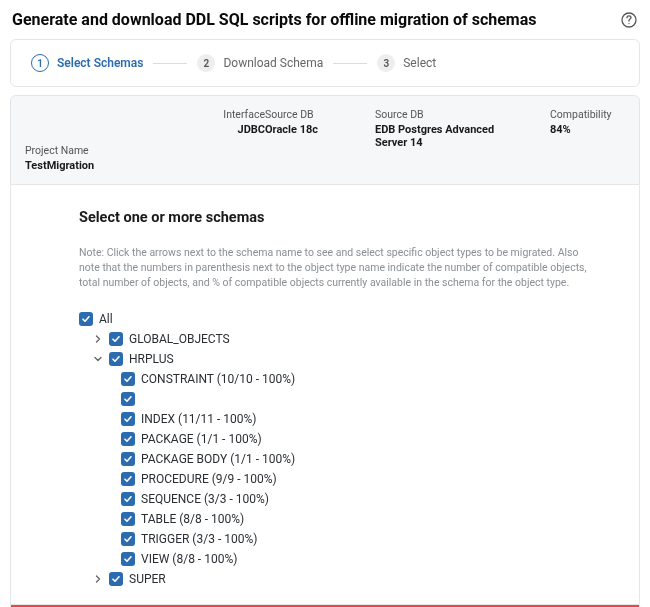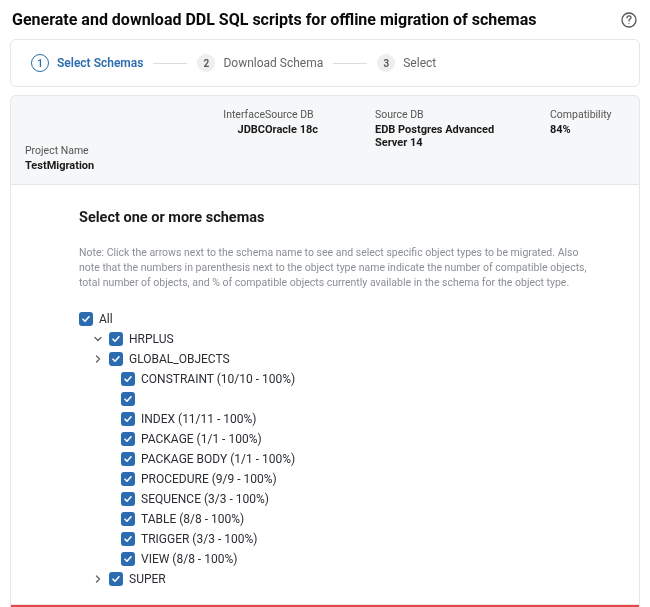--- a/index.html
+++ b/index.html
@@ -250,43 +250,43 @@
           <svg width="10" height="10" viewBox="0 0 10 10">
               <path d="M2 5.2l2 2 4-4.4" stroke="#fff" stroke-width="1.6" fill="none" stroke-linecap="round" stroke-linejoin="round"></path>
             </svg>
         </div>
         <span>All</span>
       </div>
 
       <div class="tree-row tree-indent-1">
         <div class="arrow">
           <svg width="8" height="8" viewBox="0 0 8 8">
-              <path d="M1 2.5l3 3 3-3" stroke="#666" stroke-width="1.4" fill="none" stroke-linecap="round" stroke-linejoin="round"></path>
+              <path d="M2.5 1l3 3-3 3" stroke="#666" stroke-width="1.4" fill="none" stroke-linecap="round" stroke-linejoin="round"></path>
             </svg>
         </div>
         <div class="cbox">
           <svg width="10" height="10" viewBox="0 0 10 10">
               <path d="M2 5.2l2 2 4-4.4" stroke="#fff" stroke-width="1.6" fill="none" stroke-linecap="round" stroke-linejoin="round"></path>
             </svg>
         </div>
-        <span>HRPLUS</span>
+        <span>GLOBAL_OBJECTS</span>
       </div>
 
       <div class="tree-row tree-indent-1">
         <div class="arrow">
           <svg width="8" height="8" viewBox="0 0 8 8">
-              <path d="M2.5 1l3 3-3 3" stroke="#666" stroke-width="1.4" fill="none" stroke-linecap="round" stroke-linejoin="round"></path>
+              <path d="M1 2.5l3 3 3-3" stroke="#666" stroke-width="1.4" fill="none" stroke-linecap="round" stroke-linejoin="round"></path>
             </svg>
         </div>
         <div class="cbox">
           <svg width="10" height="10" viewBox="0 0 10 10">
               <path d="M2 5.2l2 2 4-4.4" stroke="#fff" stroke-width="1.6" fill="none" stroke-linecap="round" stroke-linejoin="round"></path>
             </svg>
         </div>
-        <span>GLOBAL_OBJECTS</span>
+        <span>HRPLUS</span>
       </div>
 
       <div id="hrplus-children">
           <div class="tree-row tree-indent-2">
             <div class="cbox">
               <svg width="10" height="10" viewBox="0 0 10 10">
                 <path d="M2 5.2l2 2 4-4.4" stroke="#fff" stroke-width="1.6" fill="none" stroke-linecap="round" stroke-linejoin="round"></path>
               </svg>
             </div>
             <span>CONSTRAINT (10/10 - 100%)</span>

